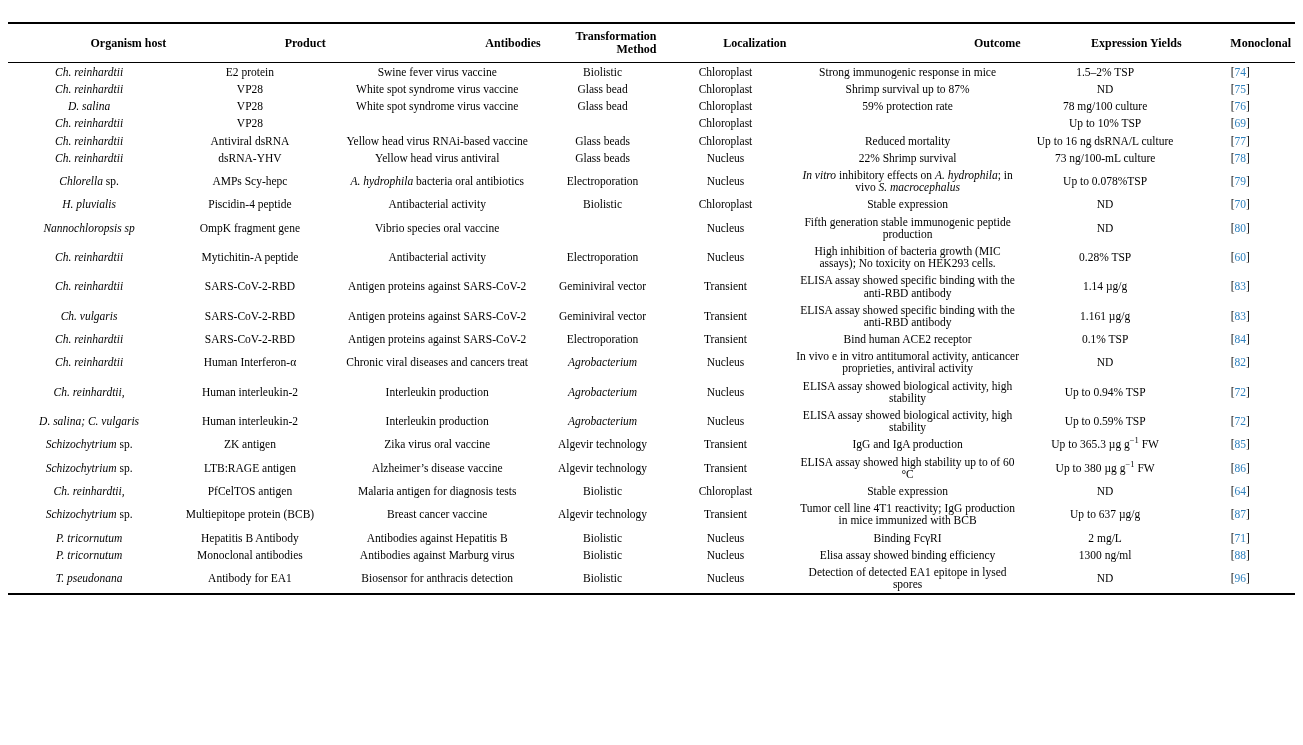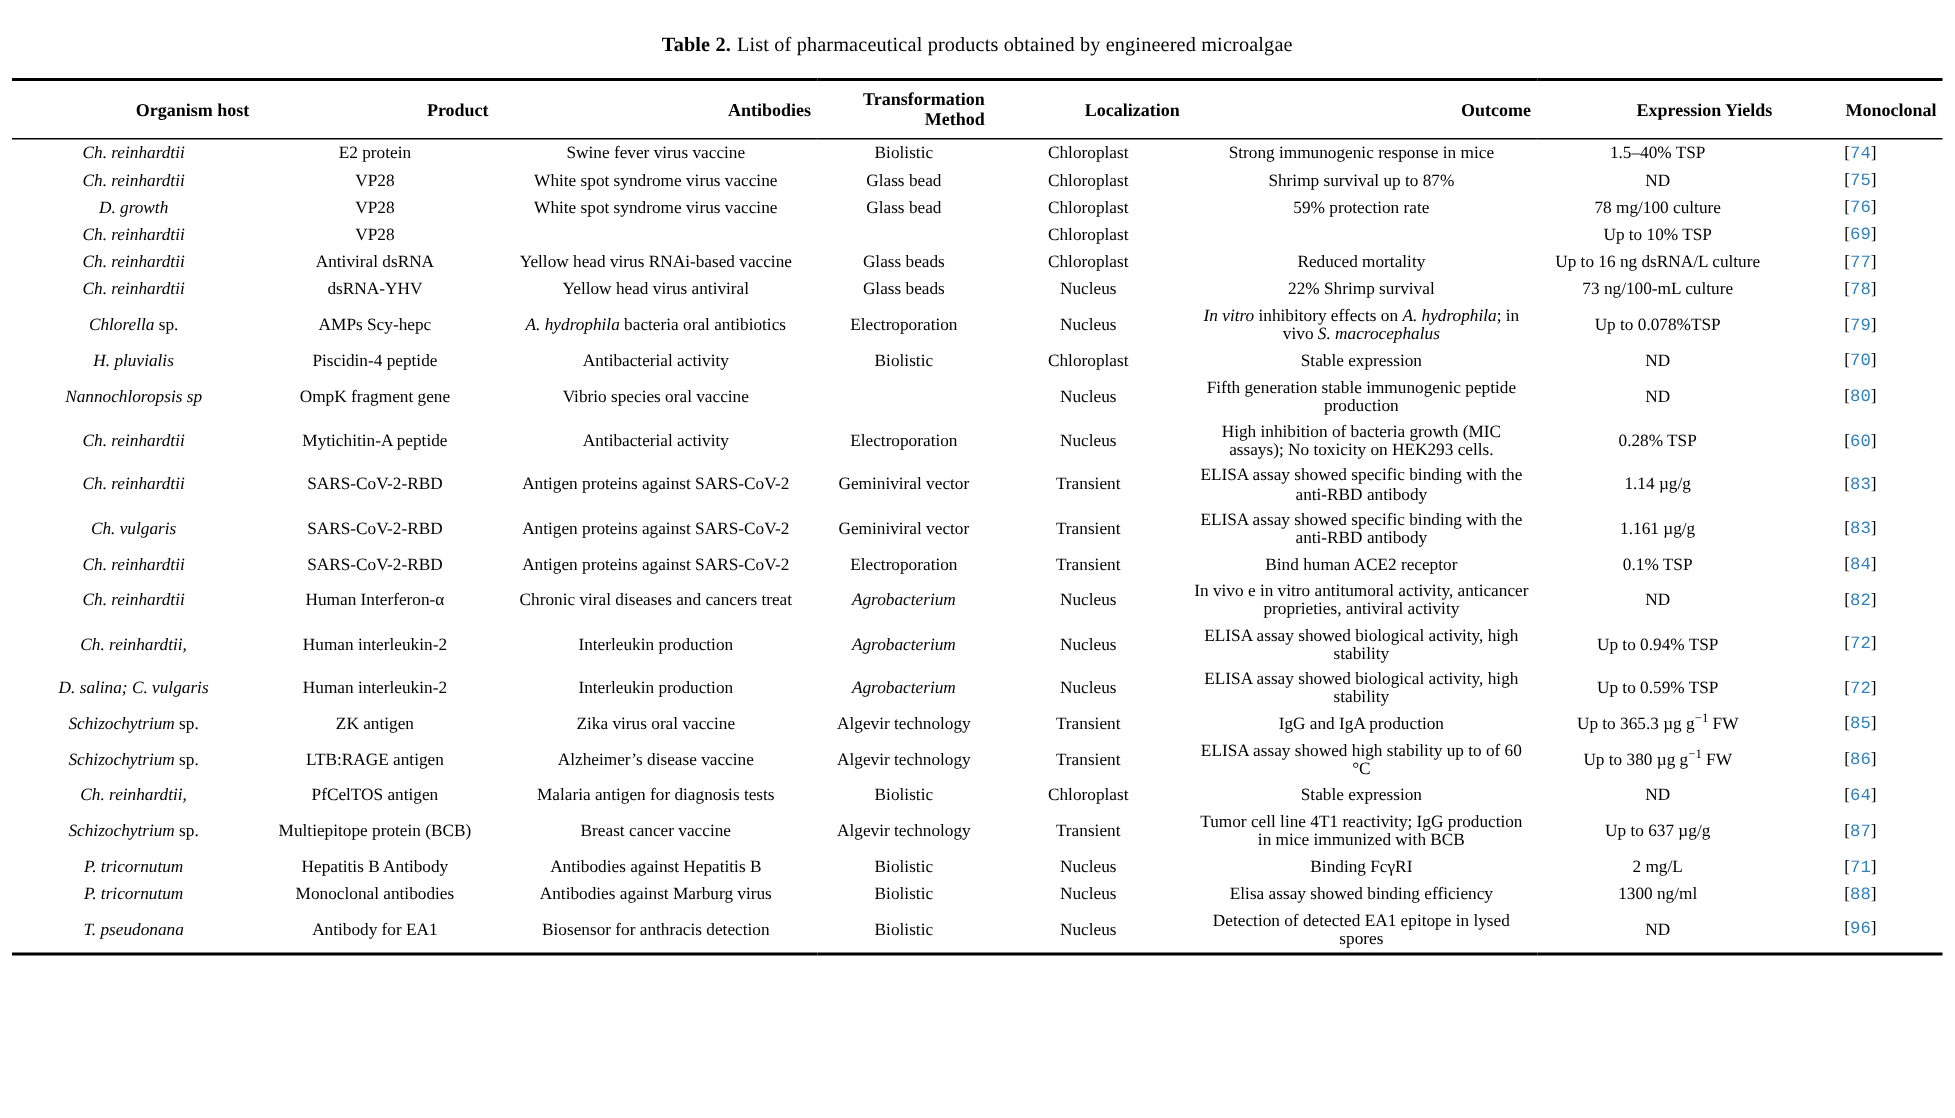--- a/index.html
+++ b/index.html
@@ -43,38 +43,35 @@
     vertical-align: middle;
   }
   table.mdpi td {
     font-size: 11.5px;
     line-height: 1.06;
     padding: 2.5px 5px;
     text-align: center;
     vertical-align: middle;
     word-wrap: break-word;
   }
-  td .ref { color: #2f80bd; font-family: Liberation Mono, monospace; }
+  td .ref { color: #2f80bd; }
   td sup { font-size: 8.5px; line-height: 0; }
   col.c-host  { width: 12.6%; }
   col.c-prod  { width: 12.4%; }
   col.c-app   { width: 16.7%; }
   col.c-meth  { width: 9.0%;  }
   col.c-loc   { width: 10.1%; }
   col.c-out   { width: 18.2%; }
   col.c-yield { width: 12.5%; }
   col.c-refs  { width: 8.5%;  }
 </style>
 </head>
 <body>
 
 <div class="page">
-  <div class="caption">
-    <b>Table 2.</b><span>List of pharmaceutical products obtained by engineered microalgae</span>
-  </div>
 
   <table class="mdpi">
     <colgroup>
       <col class="c-host">
         <col class="c-prod">
         <col class="c-app">
         <col class="c-meth">
       <col class="c-loc">
         <col class="c-out">
         <col class="c-yield">
@@ -93,35 +90,35 @@
         </tr>
     </thead>
     <tbody>
         <tr>
           <td><i>Ch. reinhardtii</i></td>
           <td><span>E2 protein</span></td>
           <td><span>Swine fever virus vaccine</span></td>
           <td><span>Biolistic</span></td>
           <td><span>Chloroplast</span></td>
           <td><span>Strong immunogenic response in mice</span></td>
-          <td><span>1.5–40% TSP</span></td>
+          <td><span>1.5–2% TSP</span></td>
           <td><span>[</span><span class="ref">74</span><span>]</span></td>
         </tr>
         <tr>
           <td><i>Ch. reinhardtii</i></td>
           <td><span>VP28</span></td>
           <td><span>White spot syndrome virus vaccine</span></td>
           <td><span>Glass bead</span></td>
           <td><span>Chloroplast</span></td>
           <td><span>Shrimp survival up to 87%</span></td>
           <td><span>ND</span></td>
           <td><span>[</span><span class="ref">75</span><span>]</span></td>
         </tr>
         <tr>
-          <td><i>D. growth</i></td>
+          <td><i>D. salina</i></td>
           <td><span>VP28</span></td>
           <td><span>White spot syndrome virus vaccine</span></td>
           <td><span>Glass bead</span></td>
           <td><span>Chloroplast</span></td>
           <td><span>59% protection rate</span></td>
           <td><span>78 mg/100 culture</span></td>
           <td><span>[</span><span class="ref">76</span><span>]</span></td>
         </tr>
         <tr>
           <td><i>Ch. reinhardtii</i></td>

